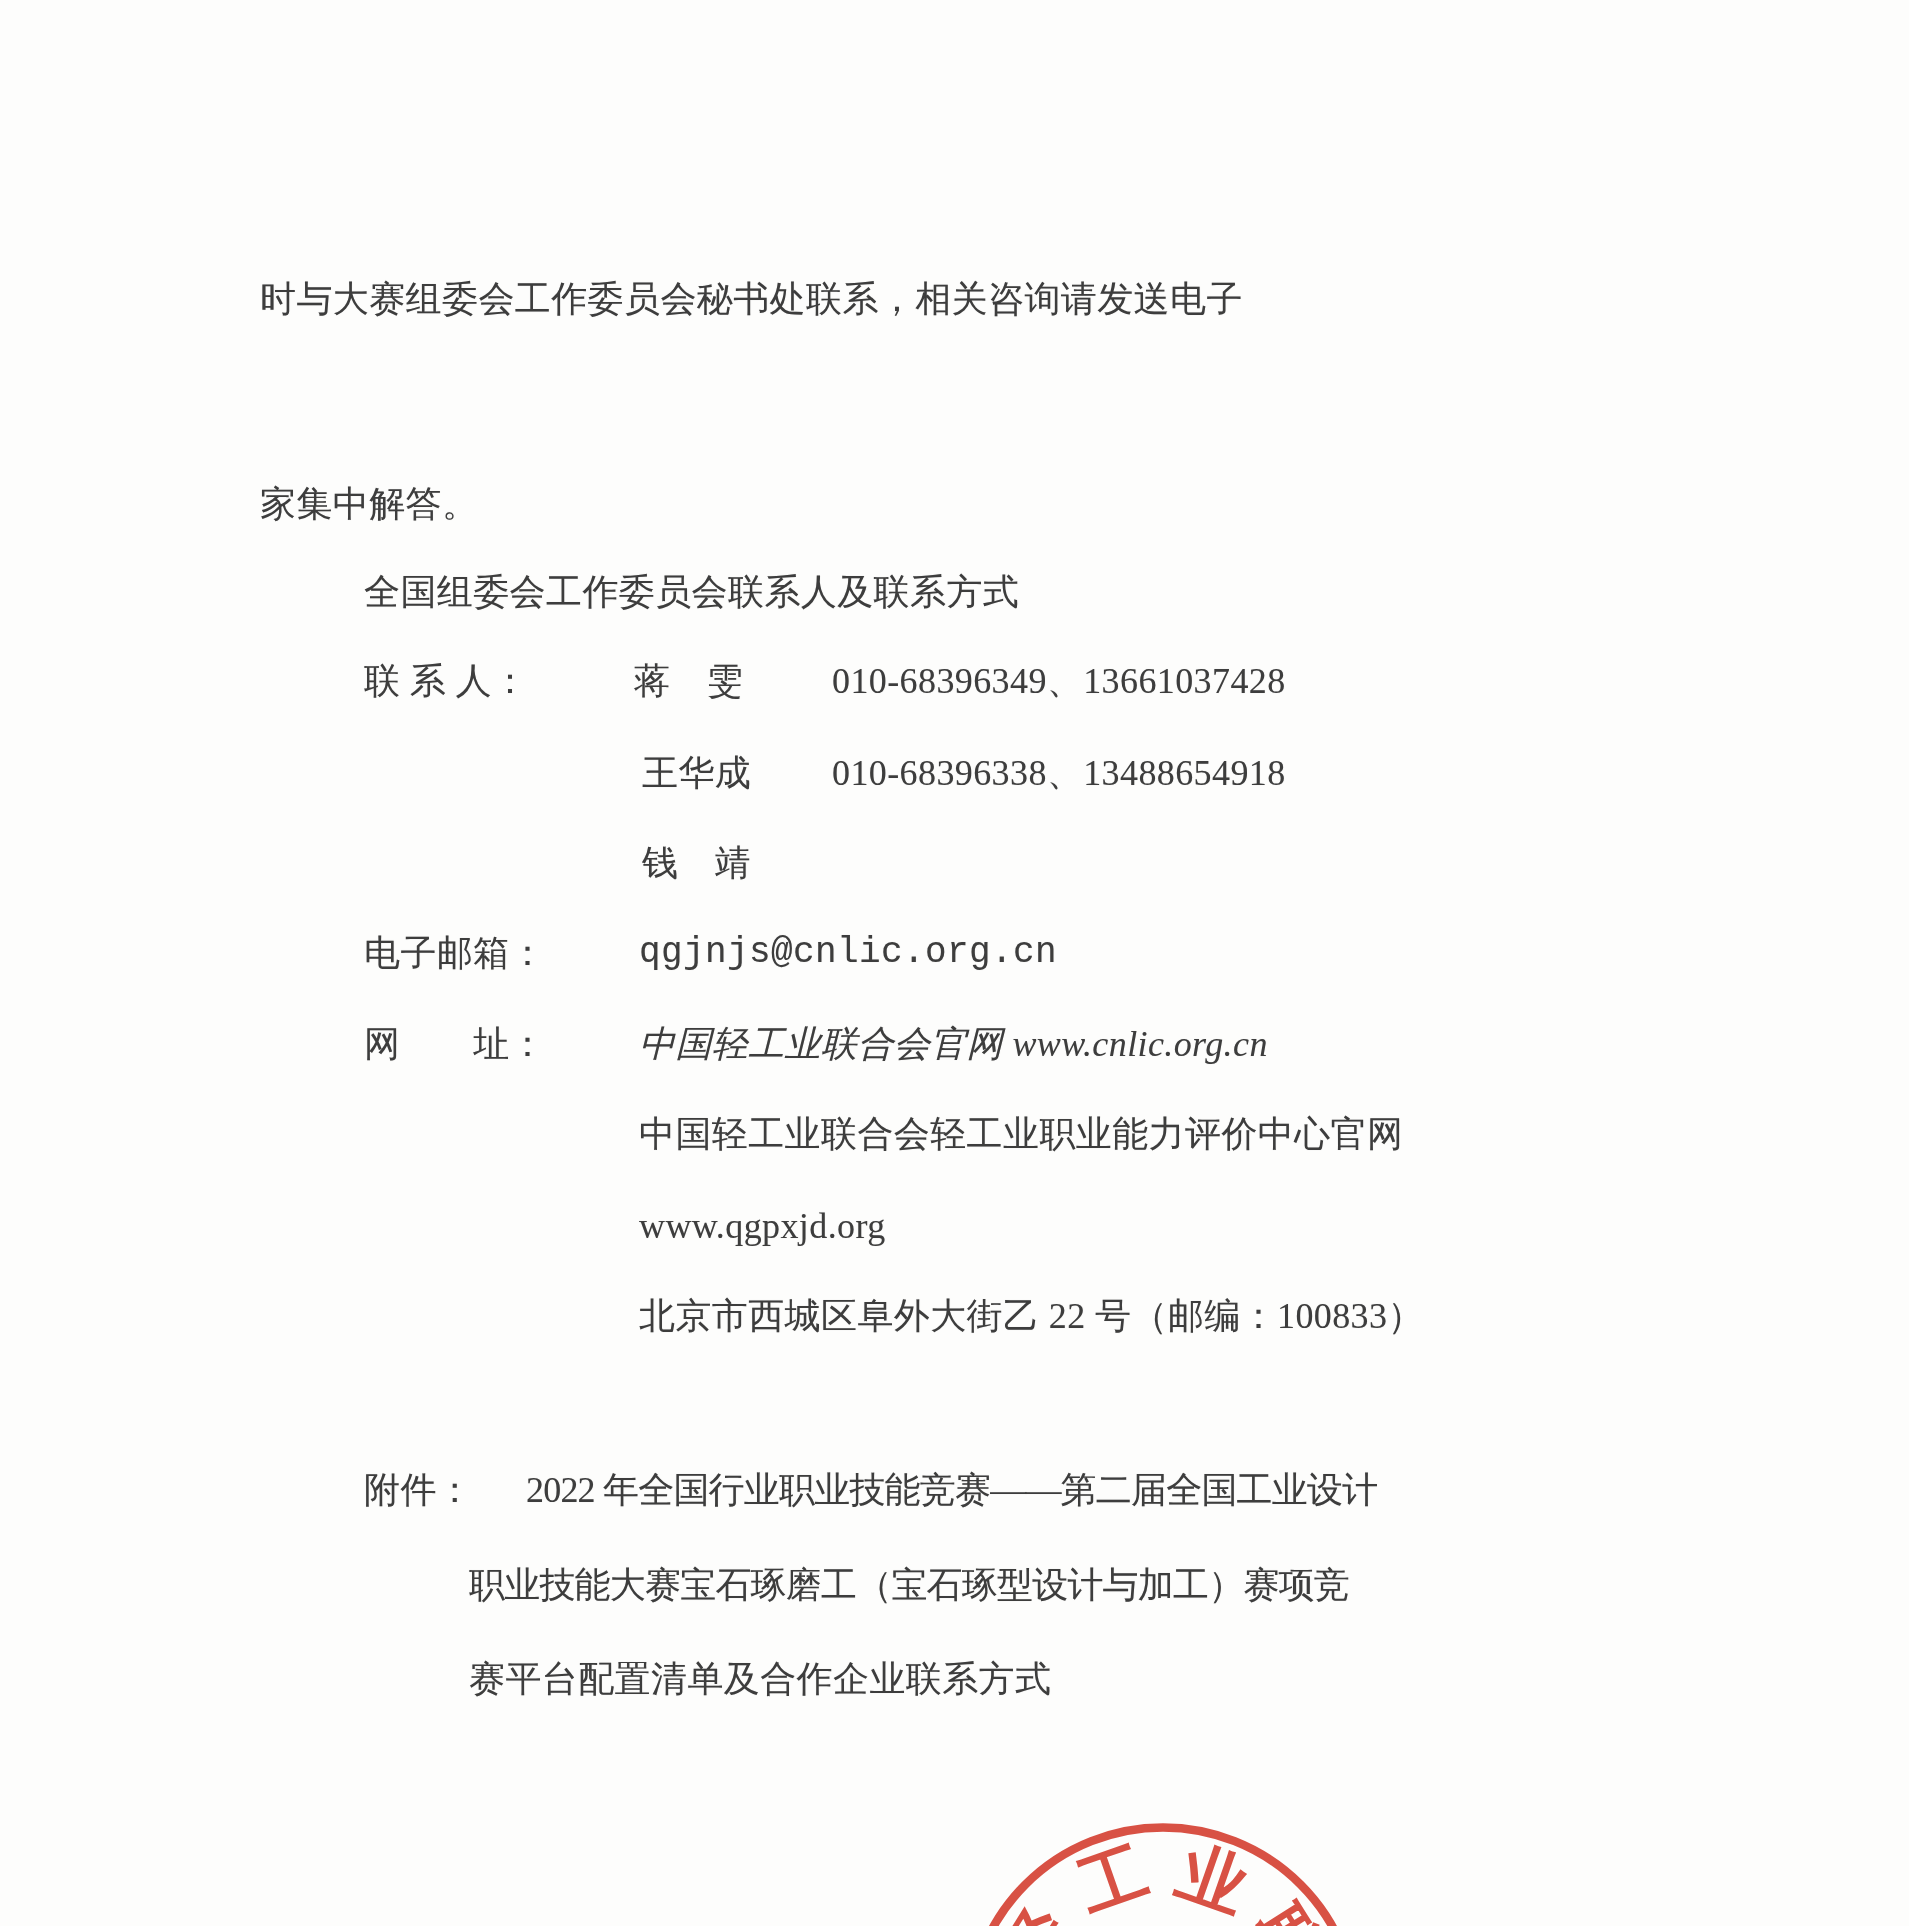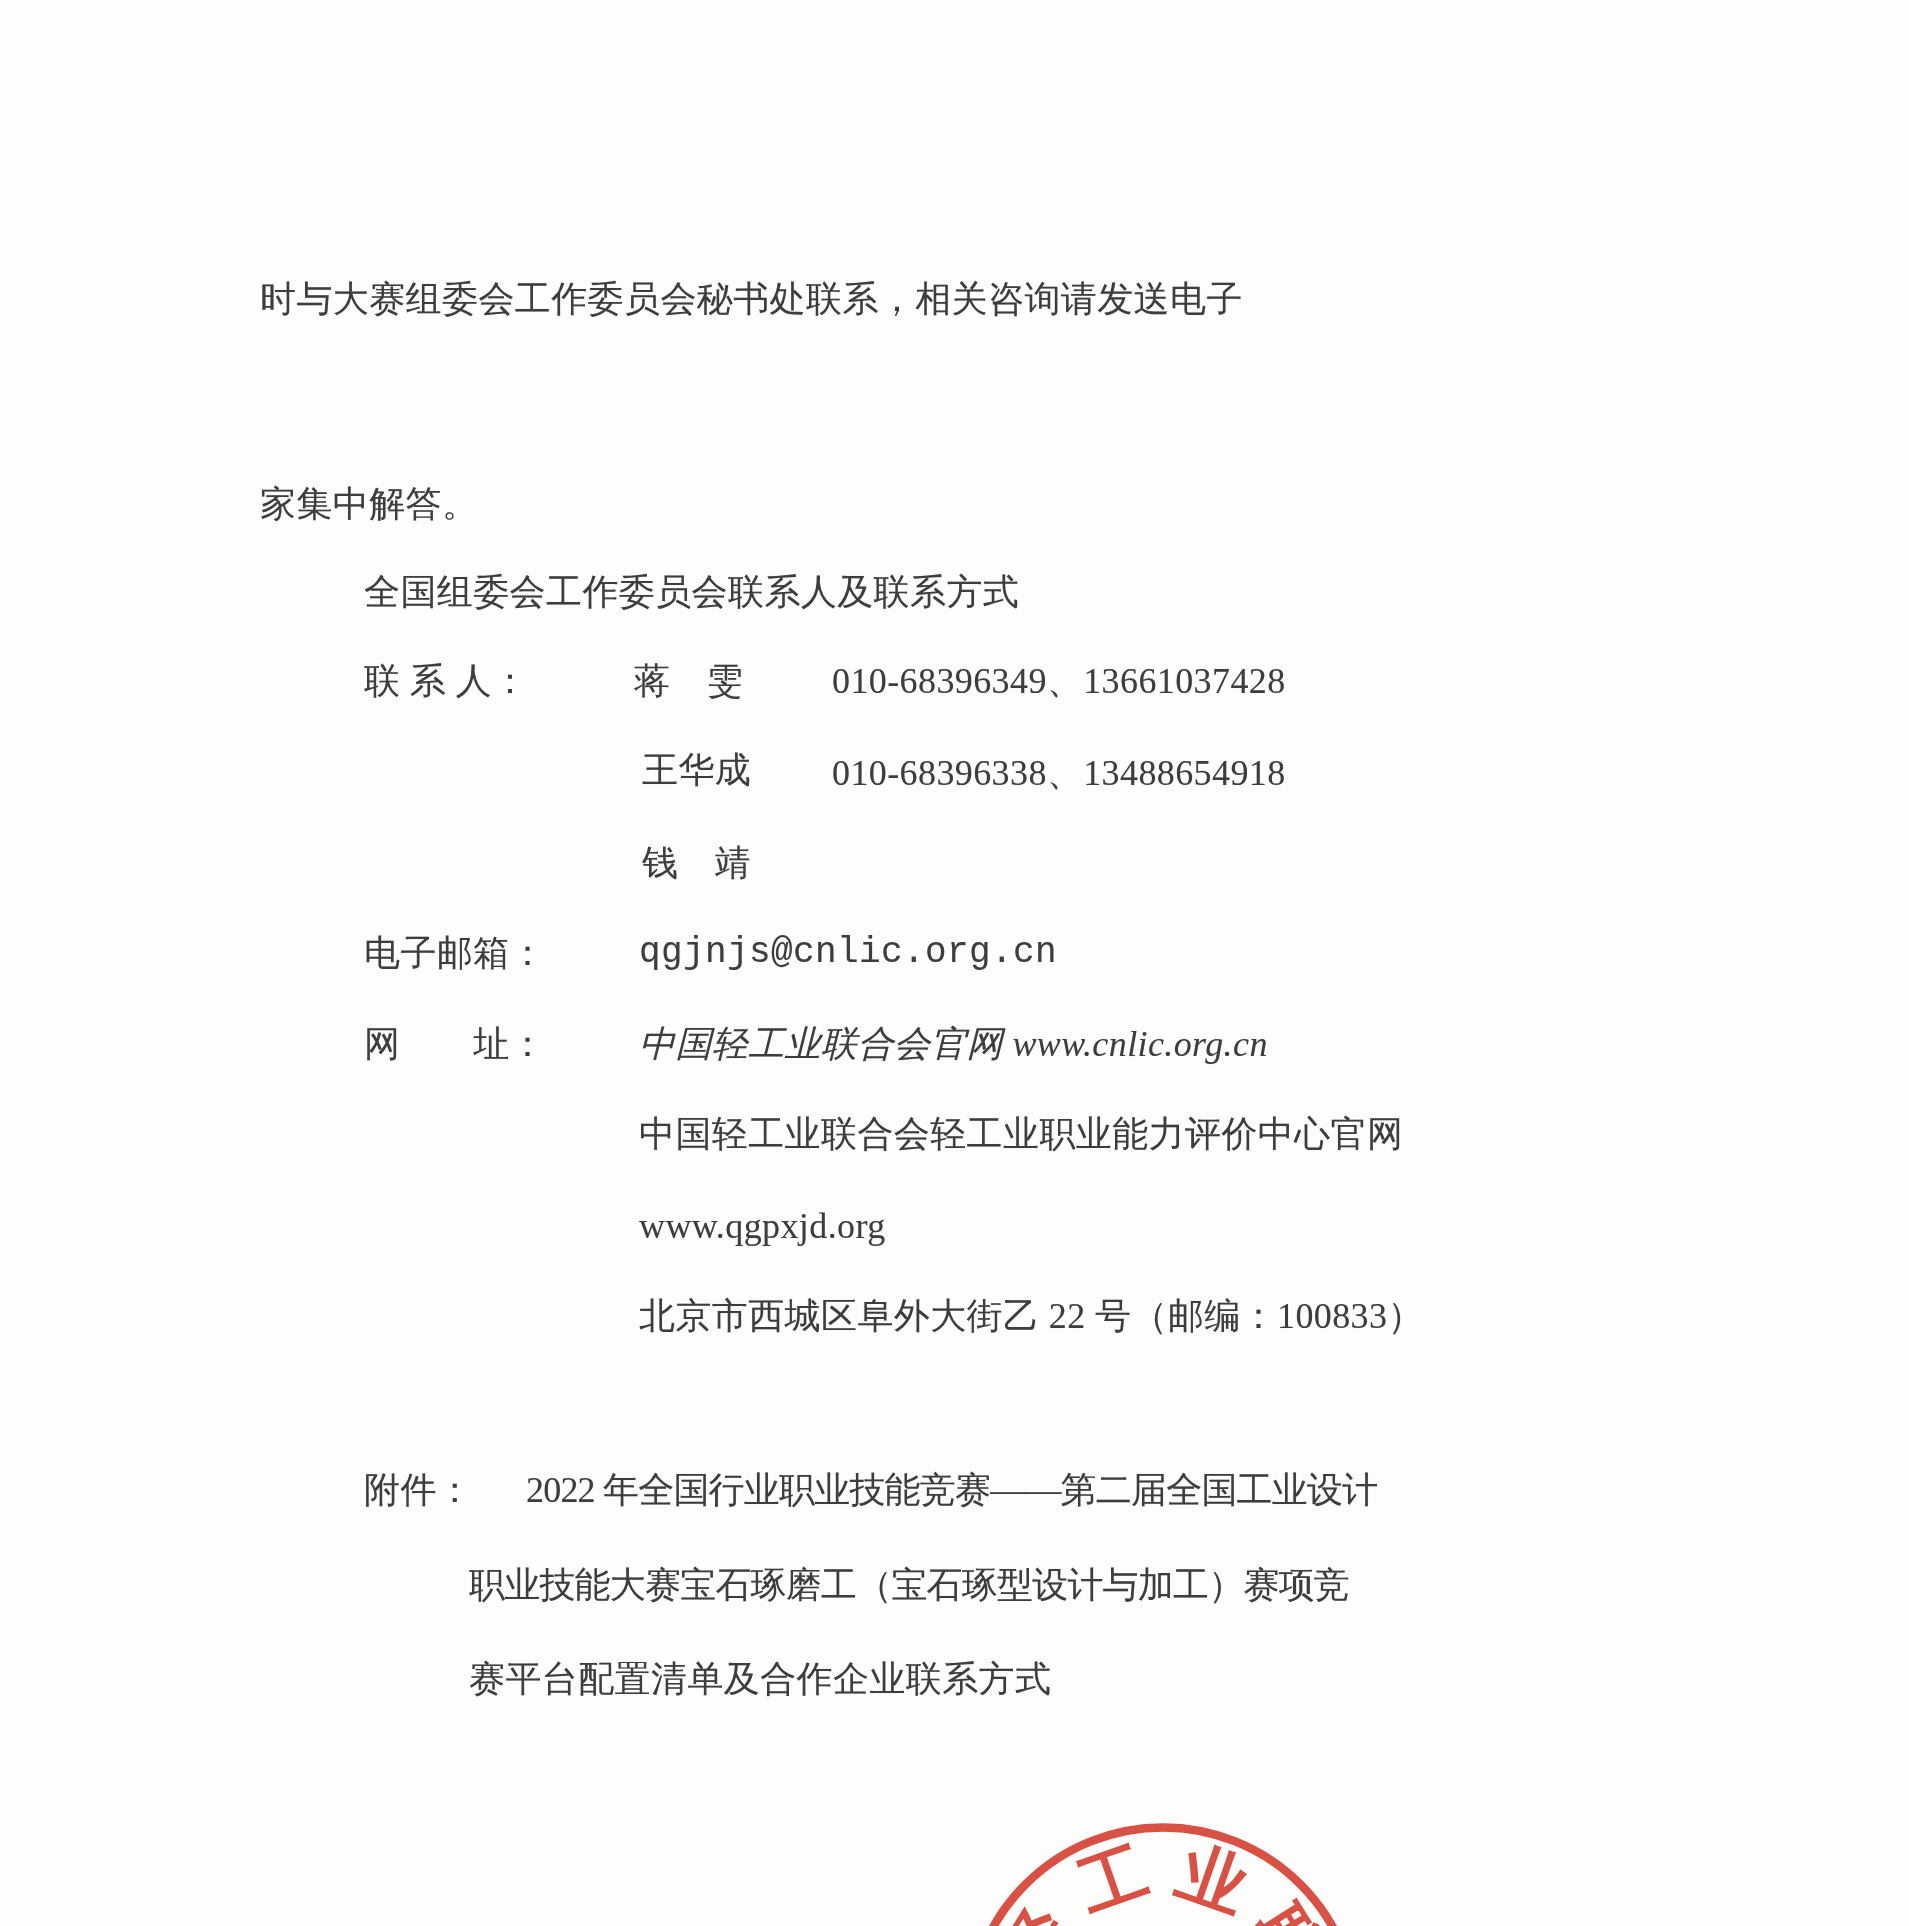--- a/index.html
+++ b/index.html
@@ -40,21 +40,21 @@
 
   <div class="line" style="left:260px;top:270px;">时与大赛组委会工作委员会秘书处联系，相关咨询请发送电子</div>
   <div class="line" style="left:260px;top:475px;">家集中解答。</div>
 
   <div class="line" style="left:364px;top:563px;">全国组委会工作委员会联系人及联系方式</div>
 
   <div class="line" style="left:364px;top:652px;">联 系 人：</div>
   <div class="line" style="left:634px;top:652px;">蒋　雯</div>
   <div class="line" style="left:832px;top:652px;">010-68396349、13661037428</div>
 
-  <div class="line" style="left:642px;top:744px;font-family:Liberation Mono, monospace;">王华成</div>
+  <div class="line" style="left:642px;top:744px;">王华成</div>
   <div class="line" style="left:832px;top:744px;">010-68396338、13488654918</div>
 
   <div class="line" style="left:642px;top:834px;">钱　靖</div>
 
   <div class="line" style="left:364px;top:924px;">电子邮箱：</div>
   <div class="line" style="left:639px;top:924px;font-family:Liberation Mono, monospace;">qgjnjs@cnlic.org.cn</div>
 
   <div class="line" style="left:364px;top:1015px;">网　　址：</div>
   <div class="line" style="left:639px;top:1015px;font-style:italic;">中国轻工业联合会官网 www.cnlic.org.cn</div>
   <div class="line" style="left:639px;top:1105px;">中国轻工业联合会轻工业职业能力评价中心官网</div>

